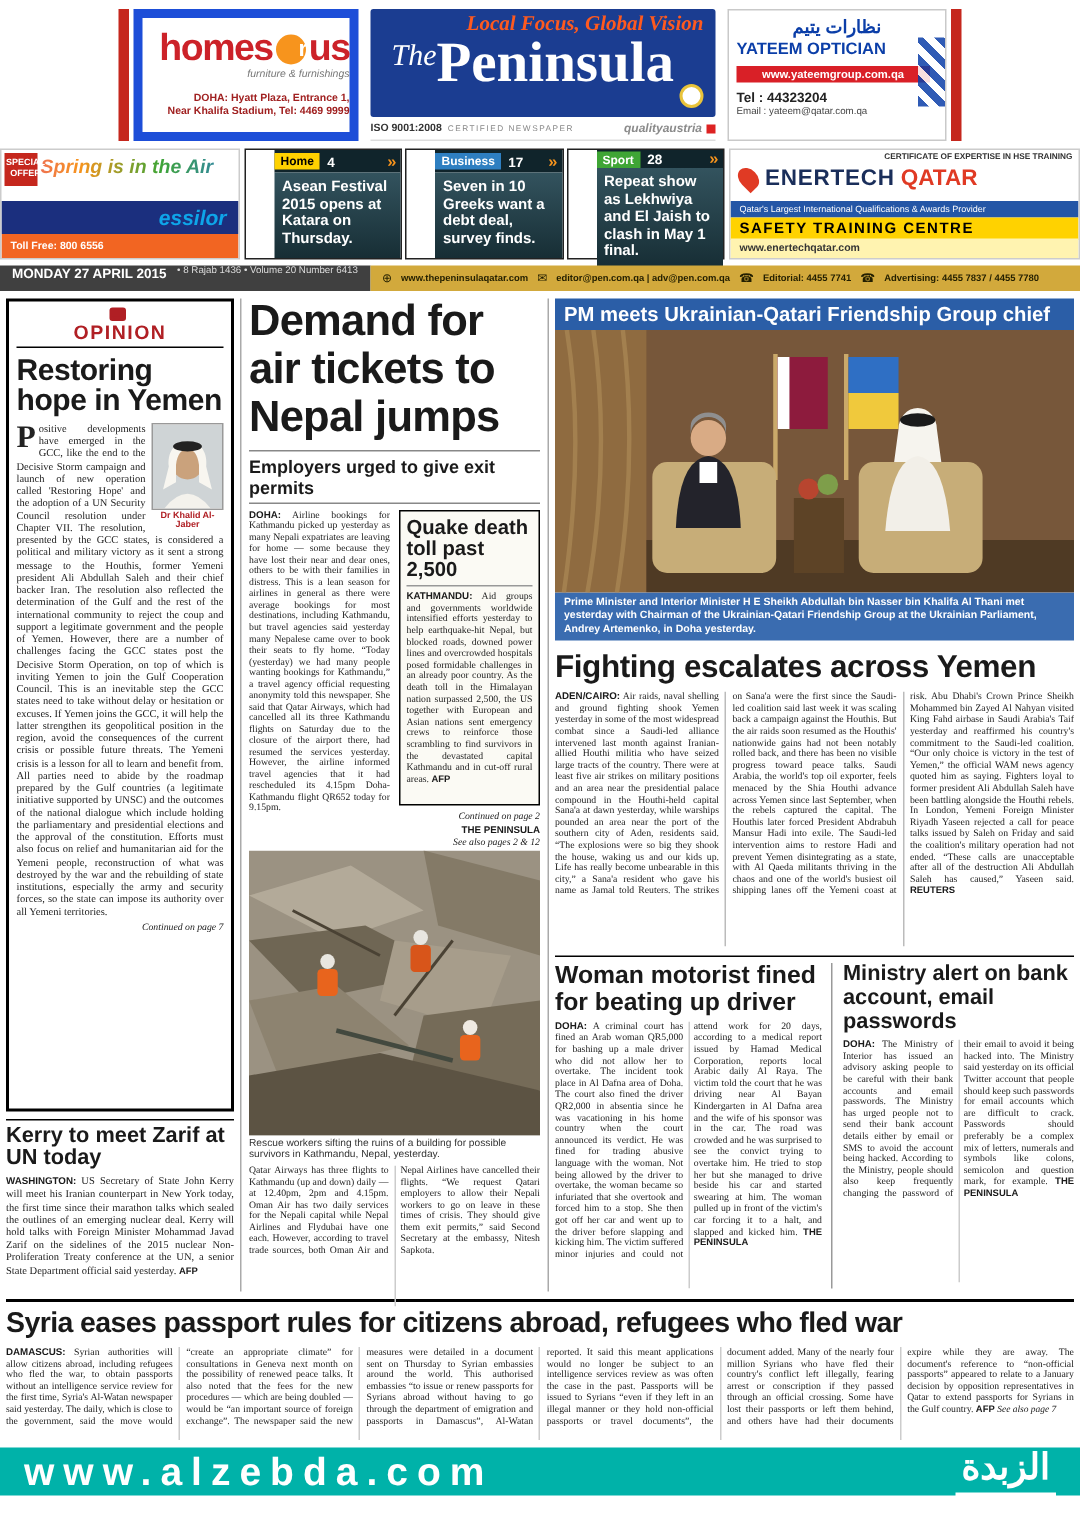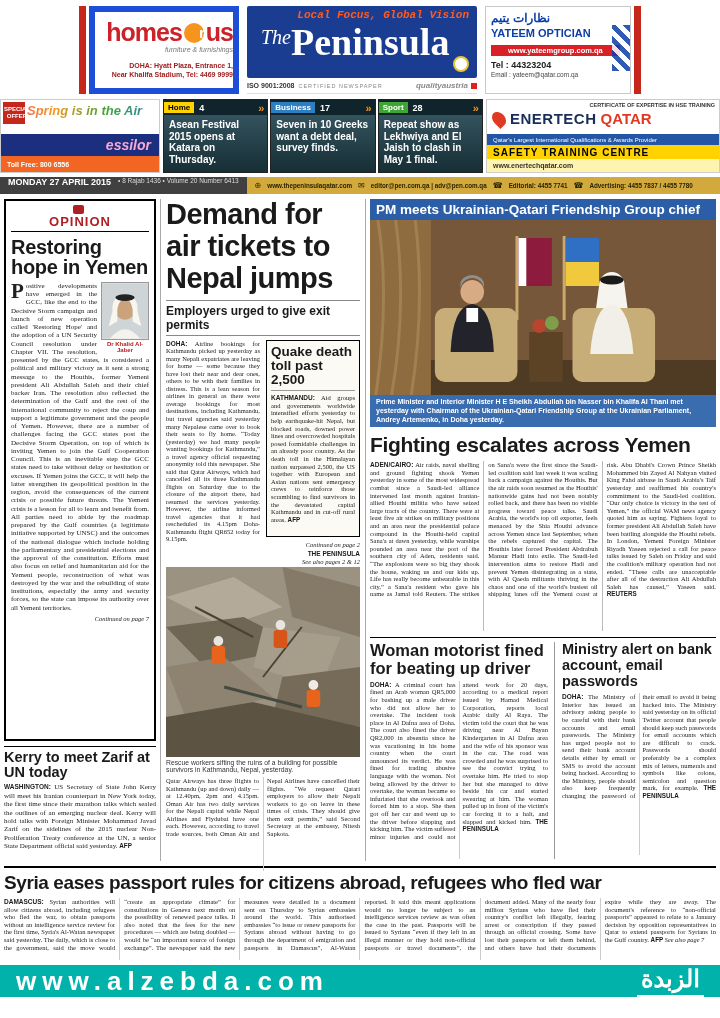--- a/index.html
+++ b/index.html
@@ -11,48 +11,48 @@
   .topads { display:flex; margin:6px 4px 0 4px; height:88px; align-items:stretch; }
   .edge { width:72px; }
   .vred { width:7px; background:#c5271d; margin:0 3px; }
   .ad-homes { width:150px; border:6px solid #1d4ed8; text-align:right; padding-top:8px; font-family:"Liberation Sans",sans-serif; }
   .hr-logo { font-weight:bold; font-size:25px; color:#cc2229; letter-spacing:-1px; line-height:1; }
   .hr-r { display:inline-block; background:#f7941d; color:#fff; border-radius:50%; width:20px; height:20px; line-height:20px; font-size:15px; margin:0 2px; vertical-align:3px; }
   .hr-tag { font-size:7px; color:#777; font-style:italic; margin-top:1px; }
   .hr-addr { font-size:7px; color:#a02020; font-weight:bold; margin-top:8px; line-height:1.3; }
   .mast-wrap { flex:1; margin:0 8px; display:flex; flex-direction:column; }
   .mast-blue { position:relative; background:#1b3d91; height:72px; border-radius:2px; }
-  .slogan { position:absolute; top:3px; right:8px; color:#ff5a1f; font-family:Liberation Mono, monospace; font-weight:bold; font-style:italic; font-size:11px; }
+  .slogan { position:absolute; top:3px; right:8px; color:#ff5a1f; font-family:Liberation Serif, serif; font-weight:bold; font-style:italic; font-size:14px; }
   .mast-the { position:absolute; left:14px; top:20px; color:#fff; font-style:italic; font-size:20px; }
   .mast-title { position:absolute; left:44px; top:14px; color:#fff; font-weight:bold; font-size:38px; letter-spacing:0px; }
   .mast-badge { position:absolute; right:8px; bottom:6px; width:16px; height:16px; border-radius:50%; background:#fff; border:2px solid #e8c33a; }
   .iso-strip { height:16px; display:flex; align-items:center; font-family:"Liberation Sans",sans-serif; border-bottom:1px solid #ddd; }
   .iso-main { font-size:7px; font-weight:bold; color:#333; }
   .iso-sub { font-size:5.5px; color:#888; margin-left:4px; letter-spacing:1px; }
   .iso-q { margin-left:auto; font-size:8px; font-weight:bold; font-style:italic; color:#8a8a8a; }
   .iso-dot { width:6px; height:6px; background:#d22; display:inline-block; margin-left:3px; }
   .ad-yateem { width:146px; border:1px solid #c9c9c9; padding:4px 5px; font-family:"Liberation Sans",sans-serif; position:relative; overflow:hidden; }
-  .yt-ar { font-size:12px; font-weight:bold; color:#0b3ea8; text-align:left; }
+  .yt-ar { font-size:12px; font-weight:bold; color:#0b3ea8; text-align:center; }
   .yt-brand { font-size:11px; font-weight:bold; color:#0b3ea8; margin-top:2px; }
   .yt-url { background:#d92027; color:#fff; font-size:7.5px; font-weight:bold; padding:1px 17px; margin-top:4px; display:inline-block; }
   .yt-tel { font-size:9px; font-weight:bold; color:#222; margin-top:3px; }
   .yt-email { font-size:6.5px; color:#444; margin-top:1px; }
   .yt-deco { position:absolute; right:-8px; top:18px; width:26px; height:46px;
              background:repeating-linear-gradient(45deg,#0b3ea8 0 5px,#fff 5px 10px); opacity:.85; }
 
   
   .adrow { display:flex; margin:5px 0 0 0; height:74px; }
   .ad-spring { width:160px; border:1px solid #ccc; position:relative; overflow:hidden; font-family:"Liberation Sans",sans-serif; }
   .sp-script { font-style:italic; font-weight:bold; font-size:13px; padding:3px 4px 0 26px;
                background:linear-gradient(90deg,#e75480,#f7941d,#3fa535,#2e7fc1); -webkit-background-clip:text; background-clip:text; color:transparent; }
   .sp-badge { position:absolute; left:2px; top:2px; background:#c5271d; color:#fff; font-size:6px; font-weight:bold; width:22px; height:22px; display:flex; align-items:center; text-align:center; line-height:1.1; padding:1px; }
-  .sp-blue { position:absolute; left:0; right:0; top:34px; height:22px; background:#1b2f7e; color:#f9a8d4; display:flex; align-items:center; justify-content:flex-end; padding:0 8px; font-size:14px; font-weight:bold; font-style:italic; }
+  .sp-blue { position:absolute; left:0; right:0; top:34px; height:22px; background:#1b2f7e; color:#0ea5e9; display:flex; align-items:center; justify-content:flex-end; padding:0 8px; font-size:14px; font-weight:bold; font-style:italic; }
   .sp-orange { position:absolute; left:0; right:0; bottom:0; height:16px; background:#f26522; color:#fff; font-size:7px; font-weight:bold; display:flex; align-items:center; padding:0 6px; }
   .teasers { display:flex; width:322px; margin:0 2px; }
-  .teaser { flex:1; display:flex; flex-direction:column; margin:0 1px; border:1px solid #222; }
+  .teaser { flex:1; display:flex; flex-direction:column; margin:0 1px; border:1px solid #222;padding-left:19px; }
   .tz-head { height:15px; display:flex; align-items:center; background:#10242b; font-family:"Liberation Sans",sans-serif; }
   .tz-tag { font-size:8px; font-weight:bold; padding:1px 4px; }
   .tz-home .tz-tag { background:#ffd200; color:#000; }
   .tz-biz .tz-tag { background:#2e7fc1; color:#fff; }
   .tz-sport .tz-tag { background:#3fa535; color:#fff; }
   .tz-page { color:#fff; font-size:9px; font-weight:bold; margin-left:5px; }
   .tz-chev { margin-left:auto; color:#f7941d; font-weight:bold; font-size:11px; padding-right:3px; }
   .tz-body { flex:1; background:linear-gradient(180deg,#33535e,#172e35); color:#fff; font-family:"Liberation Sans",sans-serif; font-weight:bold; font-size:10px; line-height:1.15; padding:4px 5px; }
   .ad-enertech { flex:1; border:1px solid #ccc; position:relative; font-family:"Liberation Sans",sans-serif; overflow:hidden; }
   .en-cert { position:absolute; top:2px; right:4px; font-size:5.5px; font-weight:bold; color:#333; }

